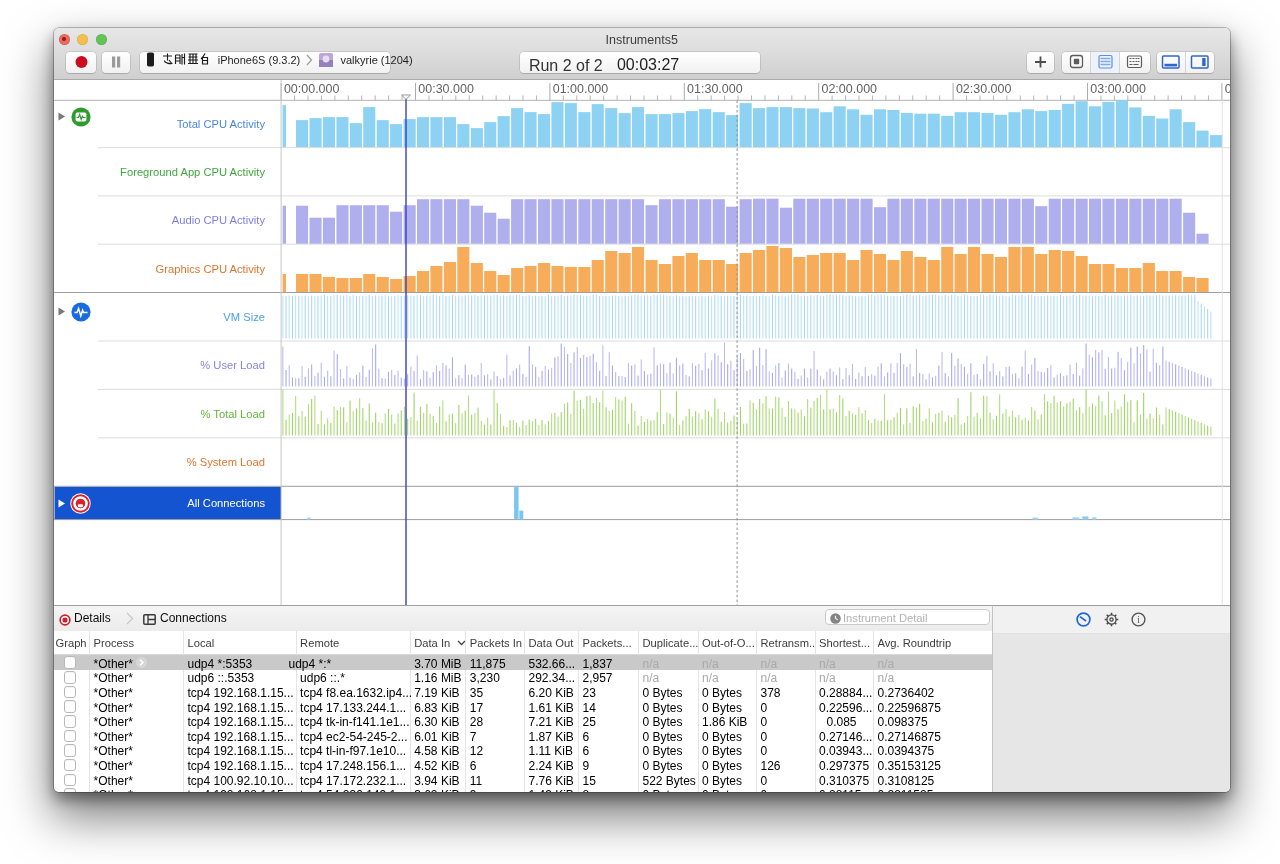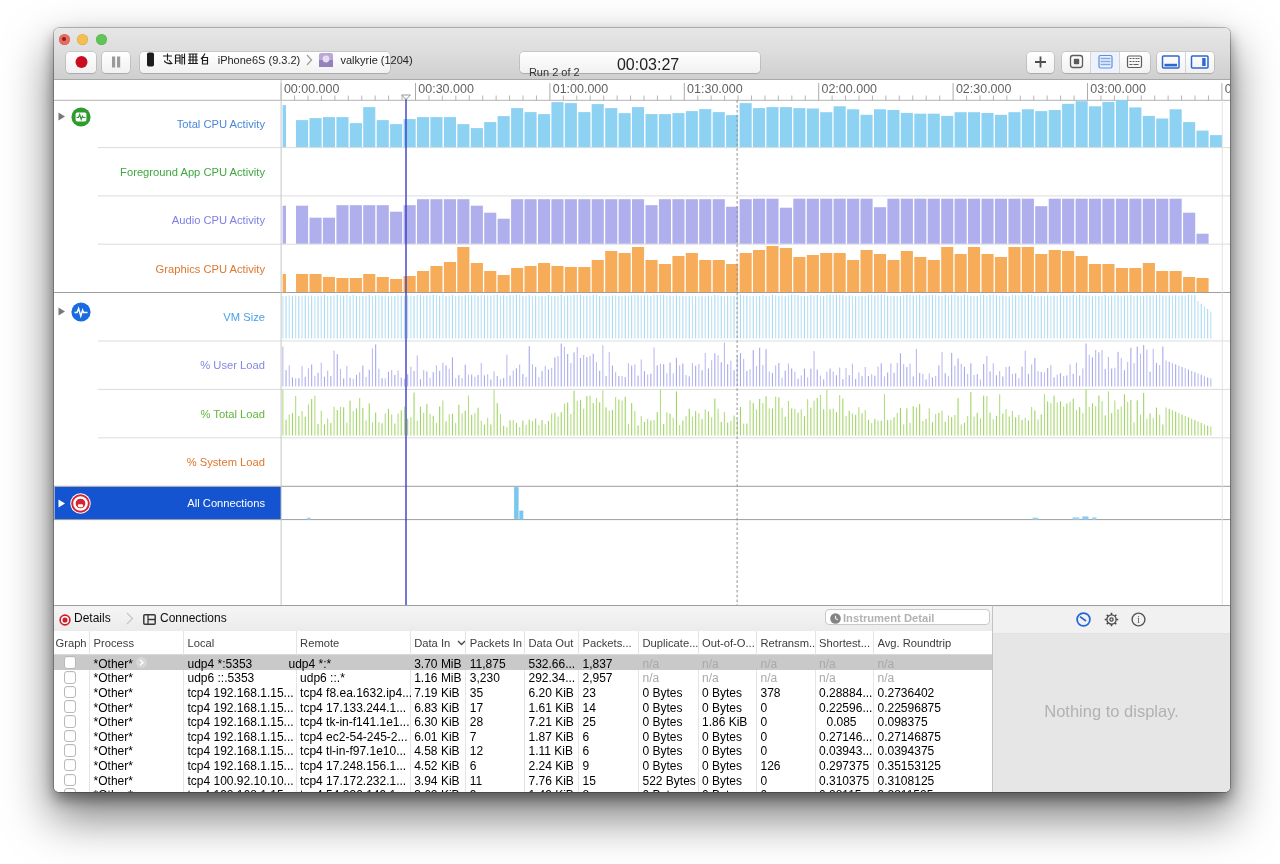--- a/index.html
+++ b/index.html
@@ -20,21 +20,21 @@
   border-radius:4px; box-shadow:0 0 0 0.6px rgba(0,0,0,0.16), 0 0.5px 1px rgba(0,0,0,0.12); }
 .seg { position:absolute; top:0; height:100%; border-right:1px solid #d4d4d4; }
 .seg svg { display:block; margin-top:0px; }
 .rowlab { position:absolute; left:0; width:211.5px; height:16px; line-height:16px;
   text-align:right; font-size:11.2px; }
 #details { position:absolute; left:0; top:577.0px; width:938.5px; height:186.5px;
   border-top:1px solid #9e9e9e; background:#fff; }
 #dtb { position:absolute; left:0; top:0; width:100%; height:24.7px; background:linear-gradient(#f5f5f5,#ebebeb);
   font-size:12px; }
 #search { position:absolute; left:771.5px; top:3.2px; width:165px; height:15.5px; background:#fff;
-  border:1px solid #c9c9c9; border-radius:4px;font-weight:bold; }
+  border:1px solid #c9c9c9; border-radius:4px; }
 #search span { position:absolute; left:17px; top:1.5px; font-size:11.2px; color:#b2b2b2; }
 #thead { position:absolute; left:0; top:24.7px; width:100%; height:24.4px; background:#fff;
   border-bottom:1px solid #d7d7d7; }
 .th { position:absolute; top:5.8px; font-size:11.2px; color:#3c3c3c; white-space:nowrap; overflow:hidden; }
 .sortarr { position:absolute; left:403px; top:9px; }
 .colline { position:absolute; top:24.7px; bottom:0; width:1px; background:#e4e4e4; }
 .tr { position:absolute; left:0; width:100%; height:14.64px; font-size:12px; color:#000; }
 .tr.sel { background:#c9c9c9; }
 .td { position:absolute; top:1.2px; white-space:nowrap; }
 .td.na { color:#a9a9a9; }
@@ -1492,29 +1492,29 @@
             <g stroke-width="1.6">
               <path d="M7.5 0.7 v2.2 M7.5 12.1 v2.2 M0.7 7.5 h2.2 M12.1 7.5 h2.2 M2.7 2.7 l1.55 1.55 M10.75 10.75 l1.55 1.55 M12.3 2.7 l-1.55 1.55 M4.25 10.75 l-1.55 1.55"></path>
             </g>
           </g>
         </svg>
   <svg style="position:absolute;left:1076.8px;top:6.2px" width="15" height="15">
           <circle cx="7.5" cy="7.5" r="6.4" fill="none" stroke="#555" stroke-width="1.4"></circle>
           <text x="7.5" y="11" font-size="9.5" fill="#555" text-anchor="middle" font-family="Liberation Serif">i</text>
         </svg>
  </div>
- <div id="nothing">Nothing to display.</div>
 </div>
 
   <div id="titlebar">
     <div class="tl" style="left:5.3px;background:#ed6a5f;box-shadow:inset 0 0 0 0.5px rgba(0,0,0,0.15)">
         <div style="position:absolute;left:3.7px;top:3.7px;width:3.8px;height:3.8px;border-radius:50%;background:#84201b"></div>
       </div>
     <div class="tl" style="left:23.7px;background:#f5bf4f;box-shadow:inset 0 0 0 0.5px rgba(0,0,0,0.12)"></div>
     <div class="tl" style="left:42.1px;background:#61c555;box-shadow:inset 0 0 0 0.5px rgba(0,0,0,0.12)"></div>
+    <div id="title">Instruments5</div>
 
 <div class="btn" style="left:12.8px;width:29.5px"><svg width="29" height="20">
           <circle cx="14.5" cy="10" r="6" fill="#cb0e1f"></circle>
         </svg></div>
 <div class="btn" style="left:48.3px;width:28.5px"><svg width="28" height="20">
           <rect x="10" y="4.5" width="3.2" height="11" fill="#9a9a9a"></rect>
           <rect x="15" y="4.5" width="3.2" height="11" fill="#9a9a9a"></rect>
         </svg></div>
 <div class="btn" style="left:86.1px;width:250.7px;text-align:left">
   <svg width="9" height="15" style="vertical-align:-3px;margin-left:6px">
@@ -1533,21 +1533,21 @@
           <polyline points="1,1 5.5,6 1,11" stroke="#a0a0a0" stroke-width="1.3" fill="none"></polyline>
         </svg>
   <svg width="14" height="14" style="vertical-align:-3px">
           <rect width="14" height="14" rx="2" fill="#b9a8d6"></rect>
           <rect y="7" width="14" height="7" fill="#9480bb"></rect>
           <circle cx="7" cy="6" r="3.4" fill="#e7ddf1"></circle>
         </svg>
   <span style="margin-left:4px">valkyrie (1204)</span>
 </div>
 <div class="btn" style="left:466.4px;width:240.2px">
-  <span style="position:absolute;left:9px;top:14px;font-size:11px;color:#333">Run 2 of 2</span>
+  <span style="position:absolute;left:9px;top:5px;font-size:16px;color:#333">Run 2 of 2</span>
   <span style="position:absolute;left:97px;top:3.5px;font-size:16px;color:#222">00:03:27</span>
 </div>
 
 <div class="btn" style="left:973.1px;width:27.5px"><svg width="27" height="20">
           <path d="M8 10 h11 M13.5 4.5 v11" stroke="#4d4d4d" stroke-width="1.8"></path>
         </svg></div>
 <div class="segwrap" style="left:1008.3px;width:88.3px">
  <div class="seg" style="left:0;width:29.3px">
           <svg width="29" height="20">
             <rect x="8.5" y="3.5" width="12" height="12" rx="2.5" fill="none" stroke="#5c5c5c" stroke-width="1.3"></rect>

